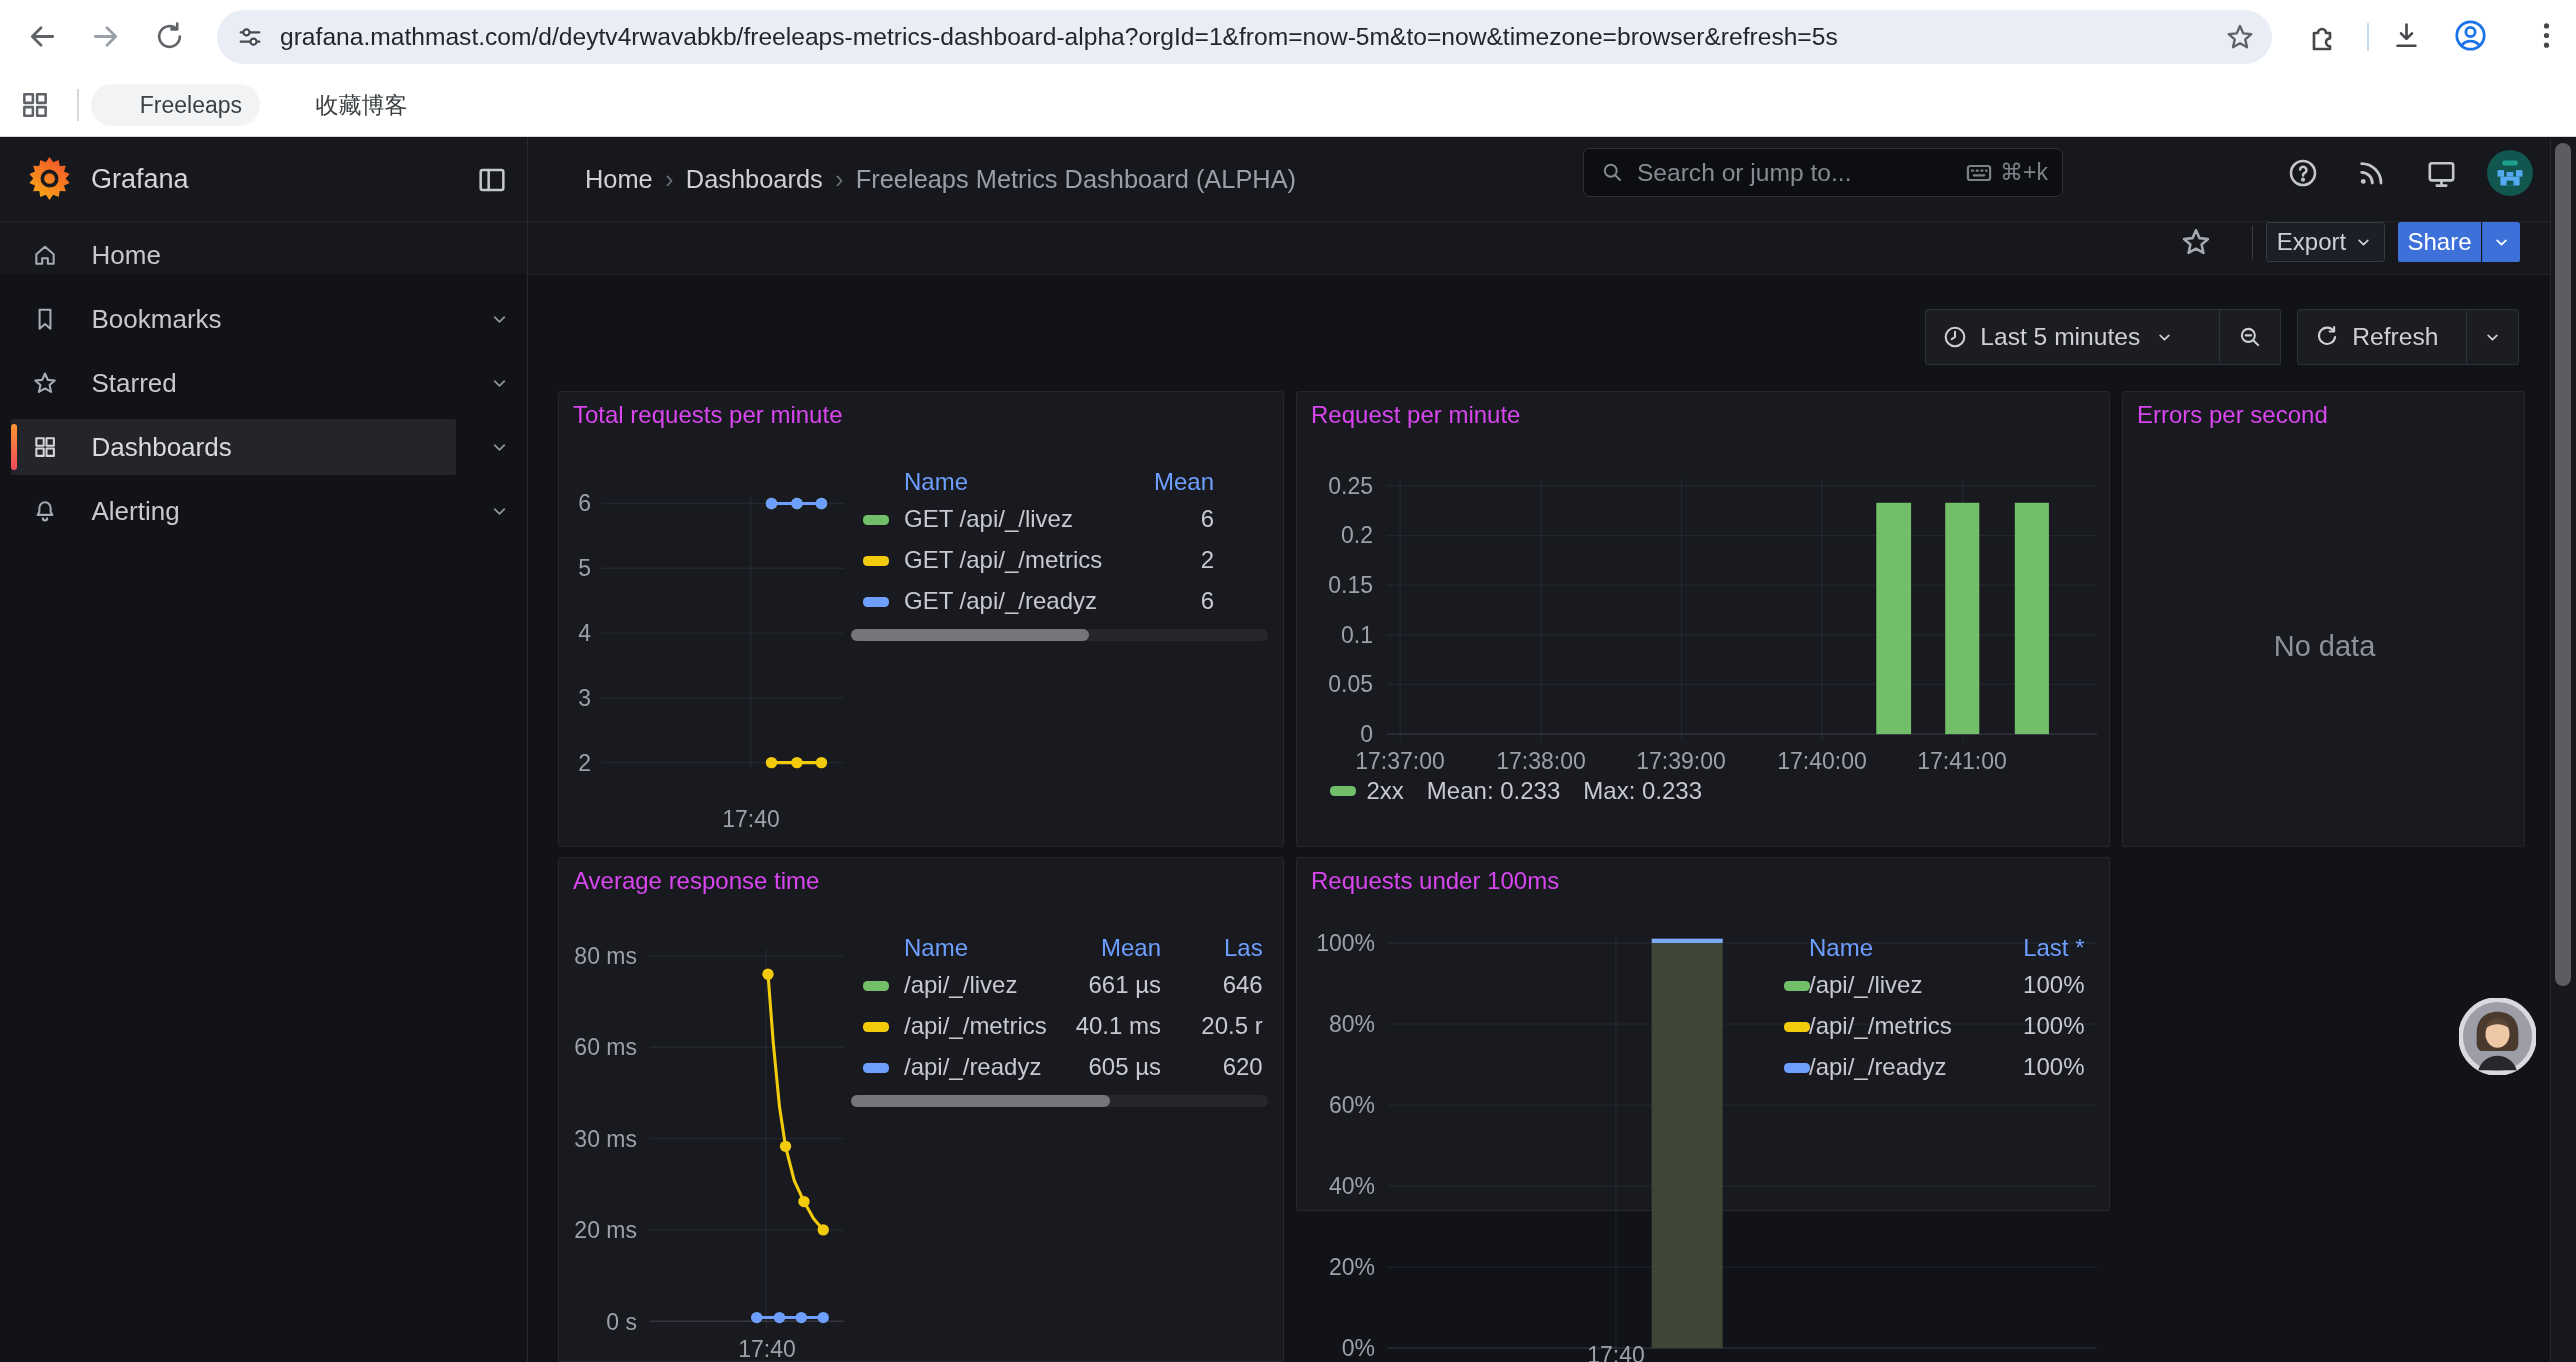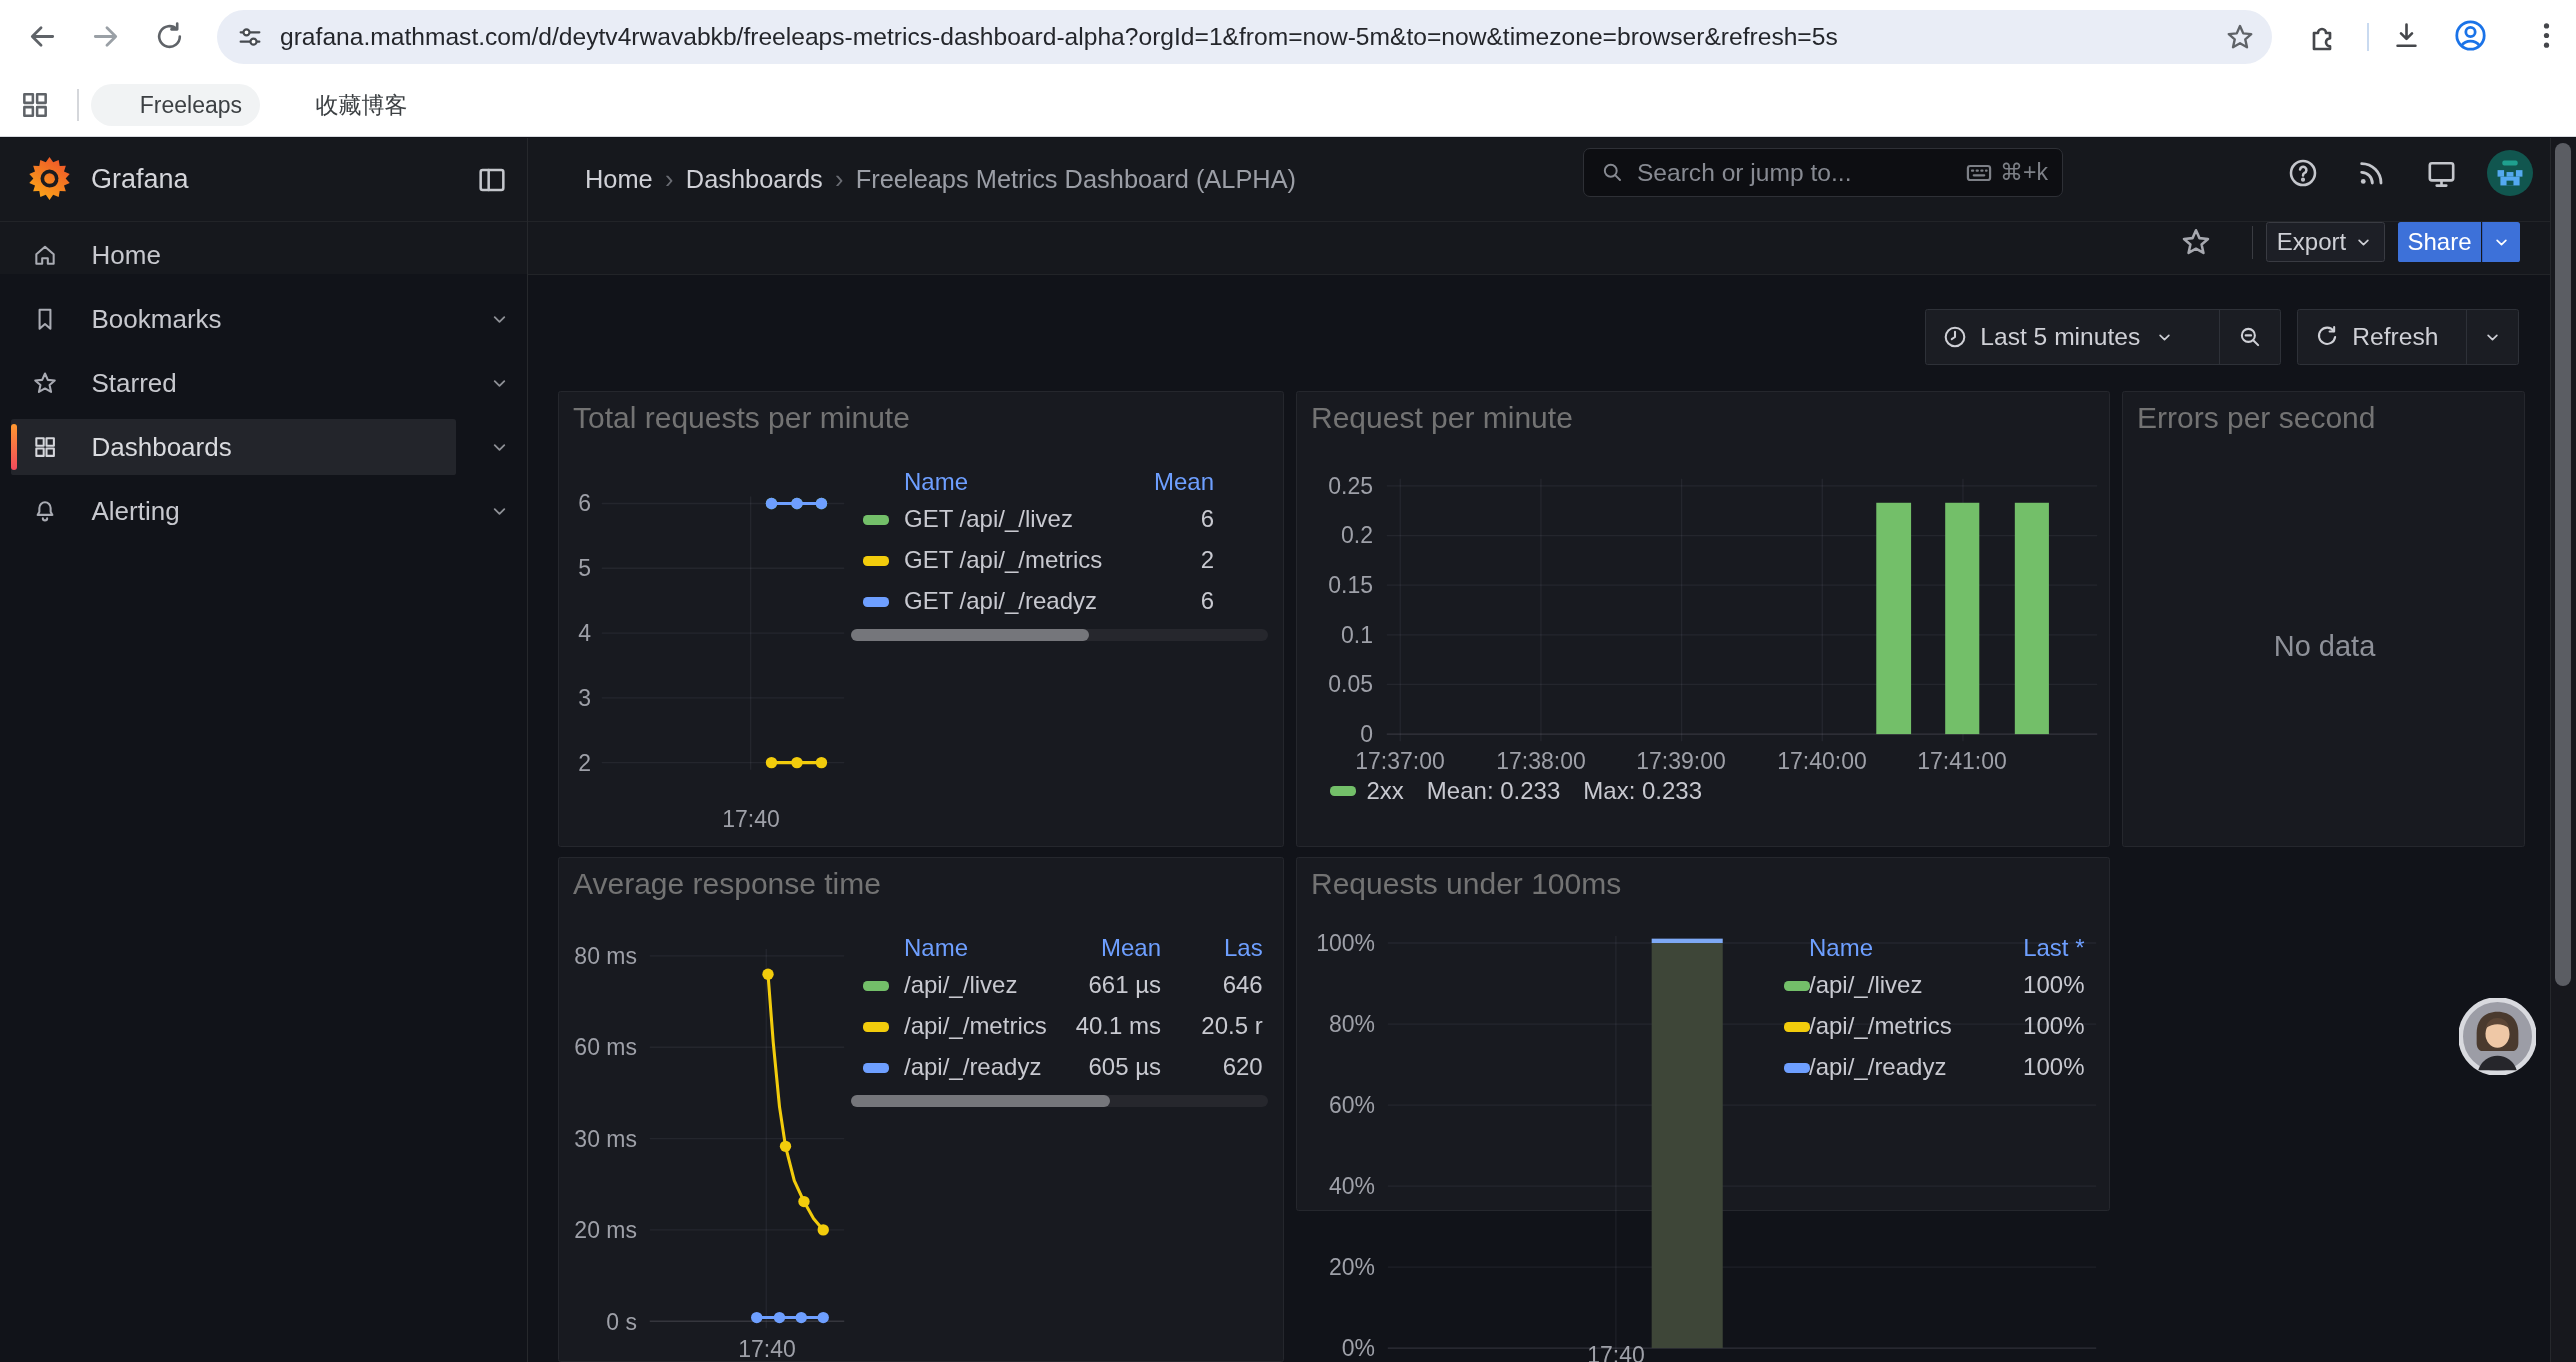--- a/index.html
+++ b/index.html
@@ -1,21 +1,21 @@
 <!DOCTYPE html>
 <html style="font-size:14px"><head>
 <meta charset="utf-8">
 <style>
   html,body{margin:0;padding:0;background:#0c0d10;}
   .page{position:relative;width:2576px;height:1363px;overflow:hidden;background:#111319;
         font-family:"Liberation Sans",sans-serif;}
   .abs{position:absolute;}
   .ico svg{display:block;width:100%;height:100%;}
   .panel{position:absolute;background:#181A20;border:0.9px solid #25272D;border-radius:2.6px;box-sizing:border-box;}
-  .ptitle{position:absolute;left:14px;top:8.8px;font-size:30px;font-weight:500;color:#737373;cursor:pointer;}
+  .ptitle{position:absolute;left:14px;top:8.8px;font-size:24px;font-weight:500;color:#d946ef;cursor:pointer;}
   .ylab{position:absolute;text-align:right;font-size:23px;color:#9EA0A8;height:26px;line-height:26px;}
   .xlab{position:absolute;width:158px;margin-left:-79px;text-align:center;font-size:23px;color:#9EA0A8;height:26px;line-height:26px;}
   .gbtn{position:absolute;display:flex;align-items:center;background:#1B1D23;border:0.9px solid #2E3138;
         box-sizing:border-box;border-radius:2.6px;color:#CFD0D6;font-size:24.6px;}
   .seg-div{width:0.9px;align-self:stretch;background:#2E3138;}
   .legend-name{color:#C8C9D0;}
   .hdr-blue{color:#6E9FFF;font-weight:500;}
   .crumb{color:#CFD0D6;font-size:25.4px;cursor:pointer;}
   .crumb-sep{color:#6A6C73;font-size:25.4px;padding:0 12.3px;}
   .crumb-last{color:#9B9EA6;font-size:25.4px;}

